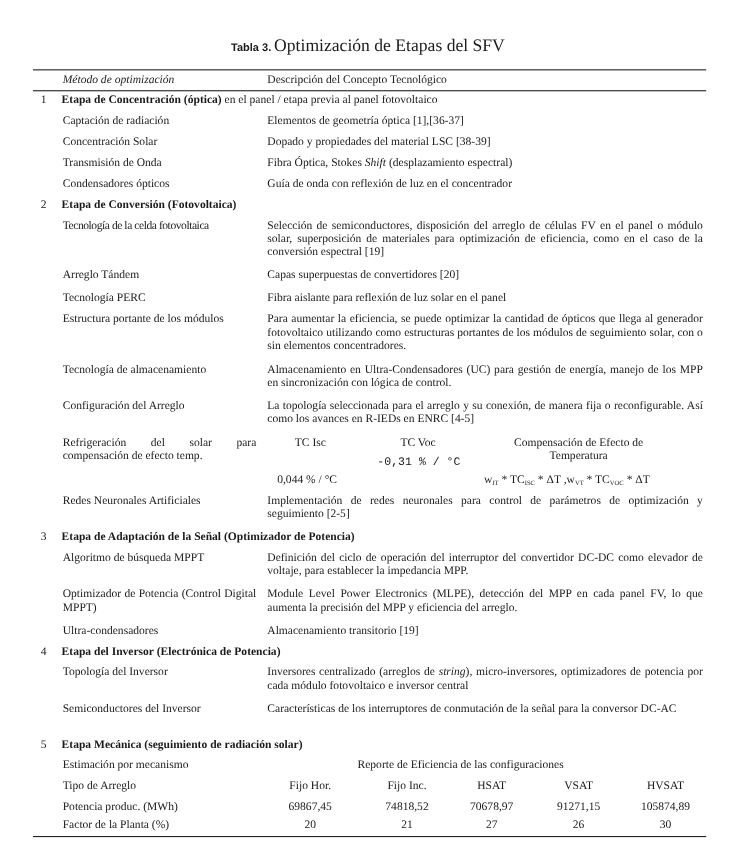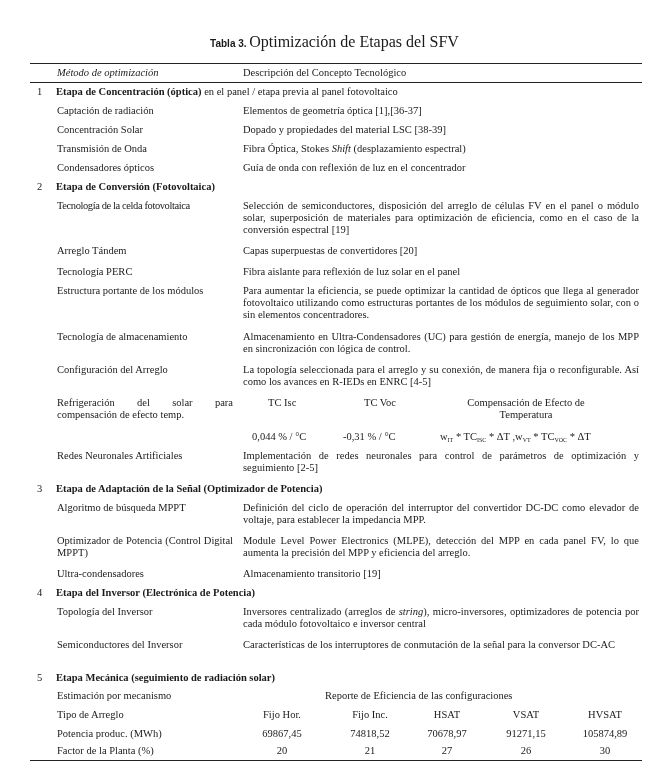--- a/index.html
+++ b/index.html
@@ -89,21 +89,21 @@
 <div class="row" style="top:364px;">
   <span class="c1 nojust">Configuración del Arreglo</span>
   <span class="c2">La topología seleccionada para el arreglo y su conexión, de manera fija o reconfigurable. Así como los avances en R-IEDs en ENRC [4-5]</span>
 </div>
 <div class="row" style="top:397px;">
   <span class="c1" style="width:176px;">Refrigeración del solar para compensación de efecto temp.</span>
   <span class="abs" style="left:214px;margin-left:24px;">TC Isc</span>
   <span class="abs" style="left:334px;">TC Voc</span>
   <span class="abs ctr" style="left:410px; width:172px; white-space:normal; line-height:12px;">Compensación de Efecto de Temperatura</span>
   <span class="abs" style="left:222px; top:34px;">0,044 % / °C</span>
-  <span class="abs" style="left:313px; top:34px;">-0,31 % / °C</span>
+  <span class="abs" style="left:313px; top:18px;font-family:Liberation Mono, monospace;">-0,31 % / °C</span>
   <span class="abs" style="left:410px; top:34px;"><span>w</span><sub>IT</sub><span> * TC</span><sub>ISC</sub><span> * ΔT ,w</span><sub>VT</sub><span> * TC</span><sub>VOC</sub><span> * ΔT</span></span>
 </div>
 <div class="row" style="top:450px;">
   <span class="c1 nojust">Redes Neuronales Artificiales</span>
   <span class="c2">Implementación de redes neuronales para control de parámetros de optimización y seguimiento [2-5]</span>
 </div>
 
 <div class="row" style="top:483px;">
   <span class="num">3</span>
   <span class="sec">Etapa de Adaptación de la Señal (Optimizador de Potencia)</span>

